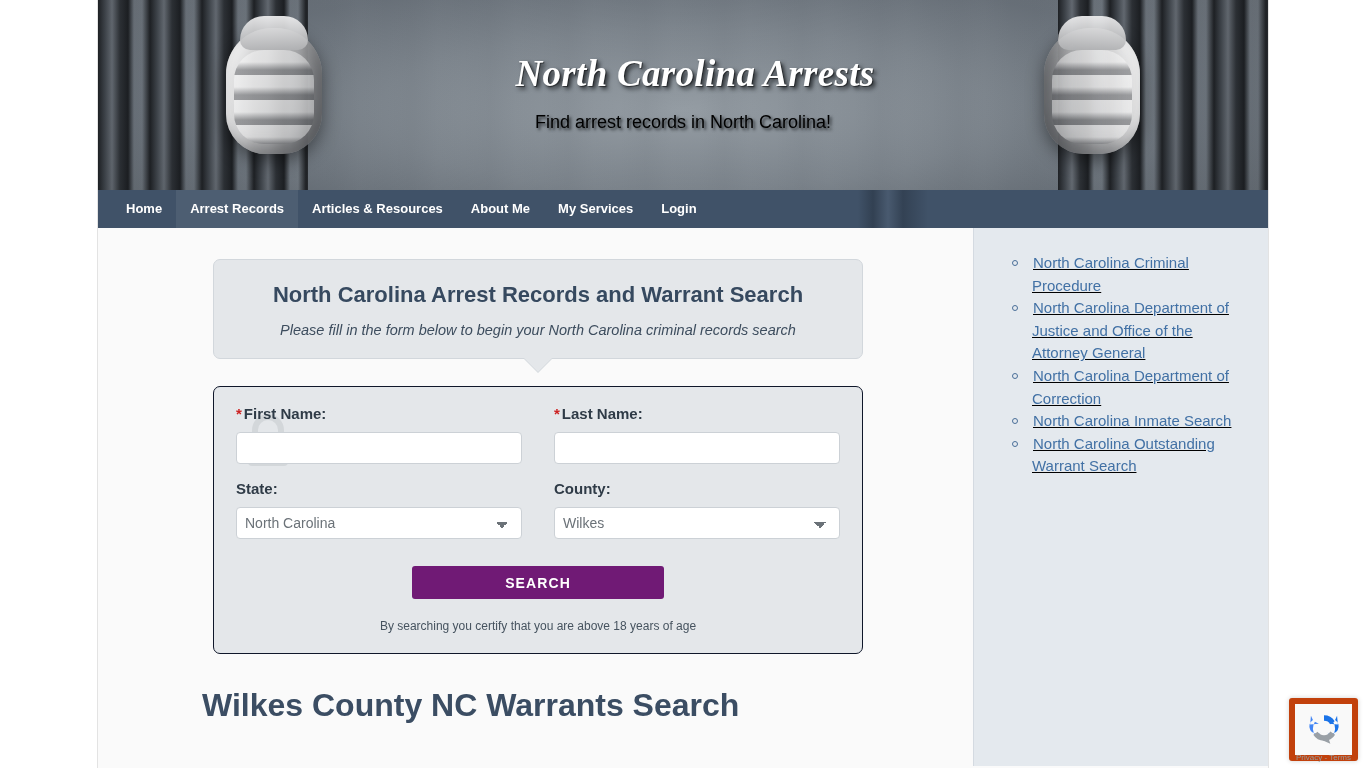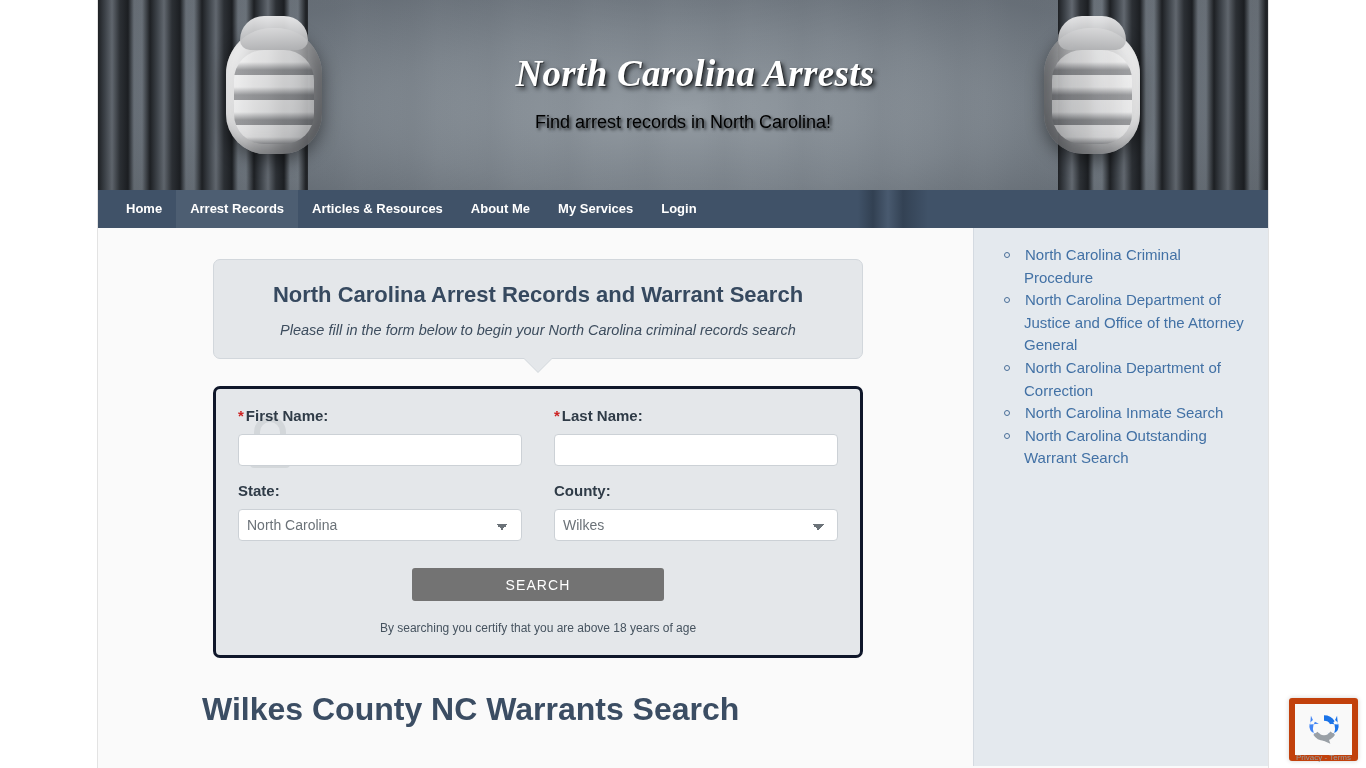--- a/index.html
+++ b/index.html
@@ -207,21 +207,21 @@
     border-top: 14px solid #e4e7ea;
     filter: drop-shadow(0 1px 0 #d2d7dc);
   }
 
   
   .form-panel {
     position: relative;
     width: 650px;
     margin: 27px 0 0 115px;
     background: #e4e7ea;
-    border: 3px solid #0f172a;
+    border: 1px solid #0f172a;
     border-radius: 7px;
     padding: 18px 22px 20px;
   }
   .lock-wm {
     position: absolute;
     left: 28px; top: 27px;
     width: 52px; height: 54px;
     opacity: 0.22;
     pointer-events: none;
   }
@@ -260,26 +260,26 @@
     background-position:
       calc(100% - 19px) 14px,
       calc(100% - 13px) 14px;
     background-size: 6px 6px, 6px 6px;
     background-repeat: no-repeat;
   }
   .row-2 { margin-top: 16px; }
   .search-row { text-align: center; margin-top: 27px; }
   .search-btn {
     width: 252px; height: 33px;
-    background: #737373;
+    background: #701a75;
     border: none;
     border-radius: 3px;
     color: #ffffff;
     font-size: 14px;
-    font-weight: normal;
+    font-weight: bold;
     letter-spacing: 1.1px;
     cursor: pointer;
     font-family: "Liberation Sans", sans-serif;
   }
   .disclaimer {
     text-align: center;
     margin-top: 20px;
     font-size: 12px;
     color: #46535f;
   }
@@ -287,22 +287,23 @@
   
   .page-heading {
     margin: 33px 0 0 104px;
     font-size: 32px;
     font-weight: bold;
     color: #3b4d63;
   }
 
   
   .side-list {
-    margin: 0; padding: 0;
+    margin: 8px; padding: 0;
     list-style: none;
+    text-decoration: underline;
   }
   .side-list li {
     position: relative;
     font-size: 15px;
     line-height: 22.6px;
     color: #3c6ea5;
     margin-bottom: 0;
     padding-left: 36px;
     text-indent: -36px;
   }

